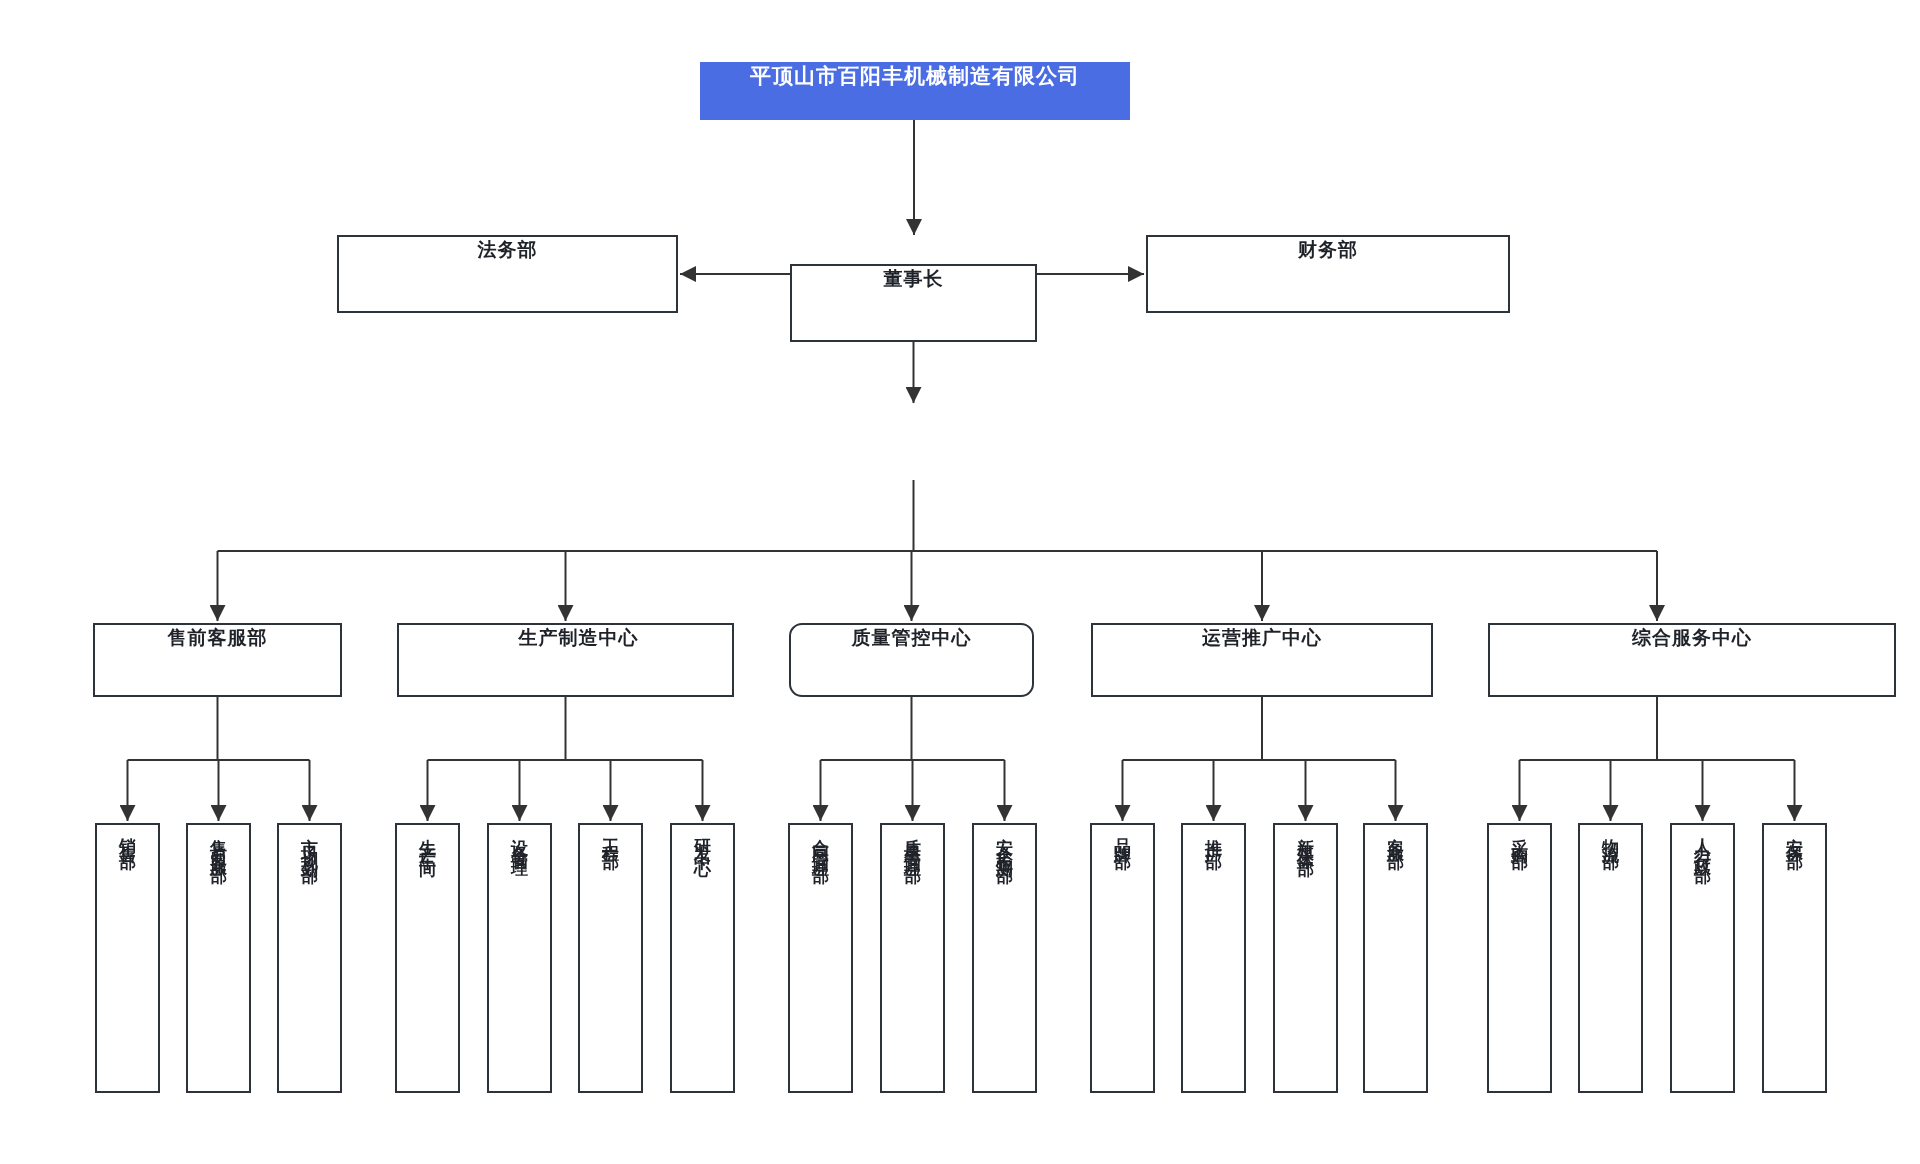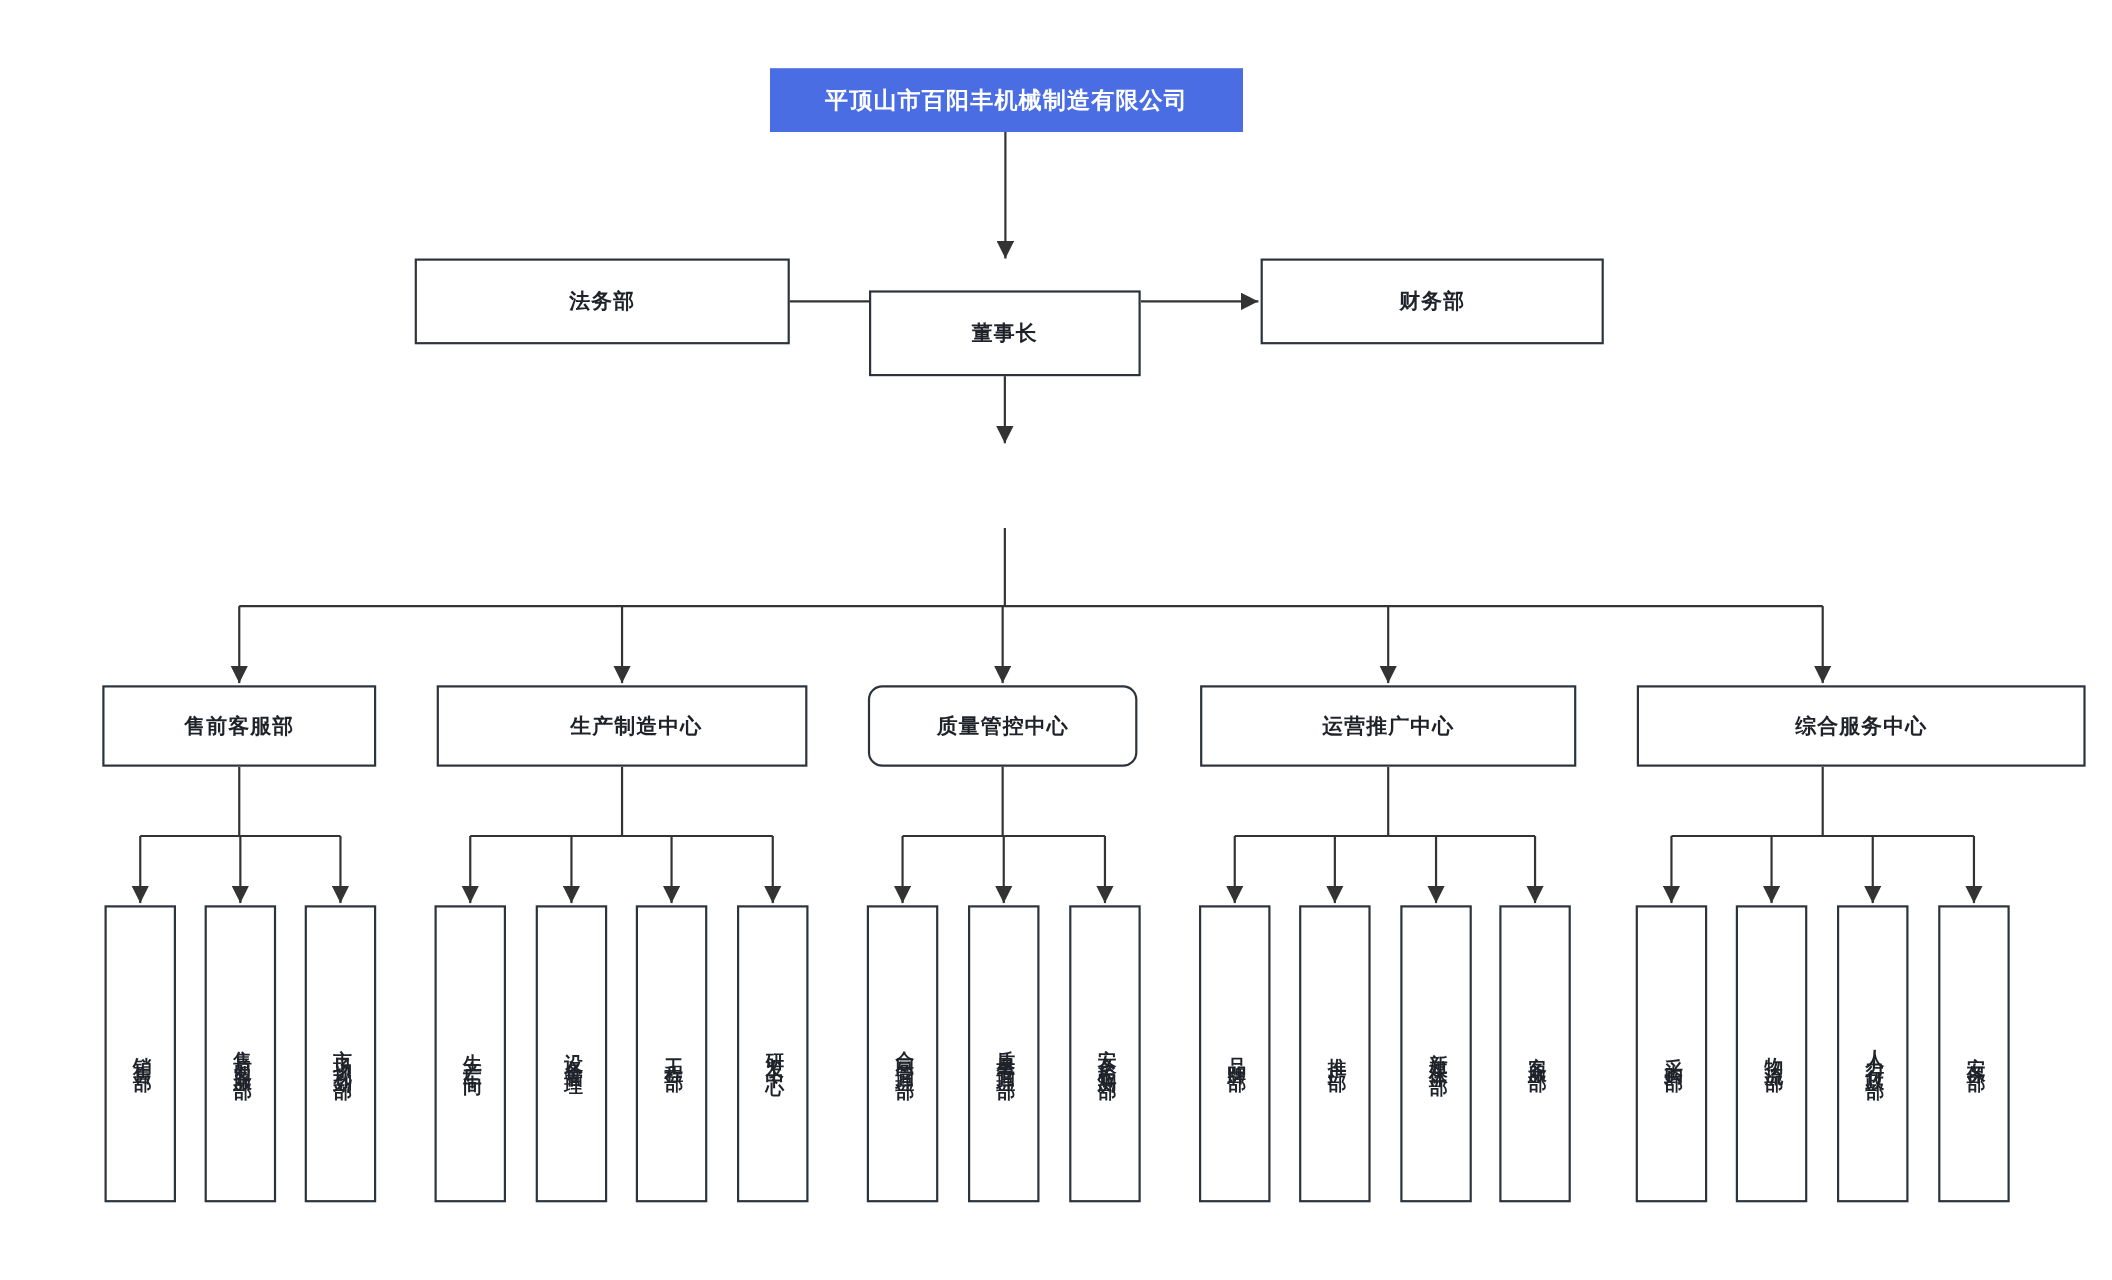--- a/index.html
+++ b/index.html
@@ -20,49 +20,48 @@
     left: 0; top: 0;
     width: 1920px; height: 1164px;
     pointer-events: none;
   }
   .node {
     position: absolute;
     box-sizing: border-box;
     background: #ffffff;
     border: 2px solid #2d333b;
     display: flex;
-    align-items: center;
+    align-items: flex-start;
     justify-content: center;
     color: #1f2329;
     font-weight: bold;
     font-size: 19px;
     letter-spacing: 1px;
     text-align: center;
-    font-family: Liberation Mono, monospace;
   }
   .node.root {
     background: #4a6de3;
     border: none;
     color: #ffffff;
     font-size: 21px;
   }
   .node.leaf {
     font-size: 17px;
   }
   .vtext {
     writing-mode: vertical-rl;
     text-orientation: upright;
     letter-spacing: 7px;
     line-height: 1;
     font-weight: bold;
   }
   
-  .legal    { left: 337px;  top: 235px; width: 341px; height: 78px; margin-left: 40px; }
+  .legal    { left: 337px;  top: 235px; width: 341px; height: 78px; }
   .chairman { left: 790px;  top: 235px; width: 247px; height: 78px; margin-top: 29px; }
-  .finance  { left: 1146px; top: 235px; width: 312px; height: 78px; }
+  .finance  { left: 1146px; top: 235px; width: 364px; height: 78px; }
   
   .root     { left: 700px;  top: 62px;  width: 430px; height: 58px; }
   .gm       { left: 790px;  top: 405px; width: 247px; height: 75px; }
   
   .center   { top: 623px; height: 74px; }
   .c1 { left: 93px;   width: 249px; }
   .c2 { left: 397px;  width: 337px; padding-left: 26px; }
   .c3 { left: 789px;  width: 245px; border-radius: 13px; }
   .c4 { left: 1091px; width: 342px; }
   .c5 { left: 1488px; width: 408px; }

